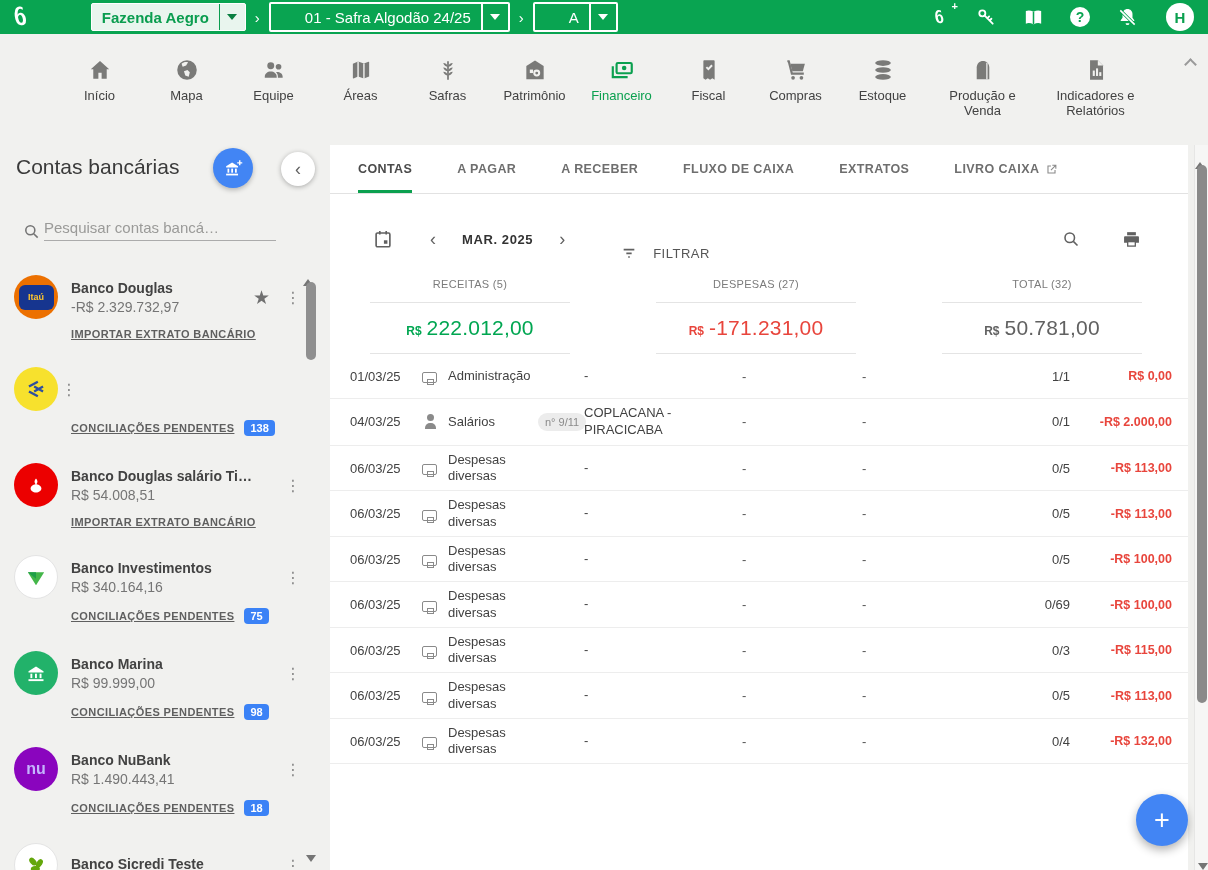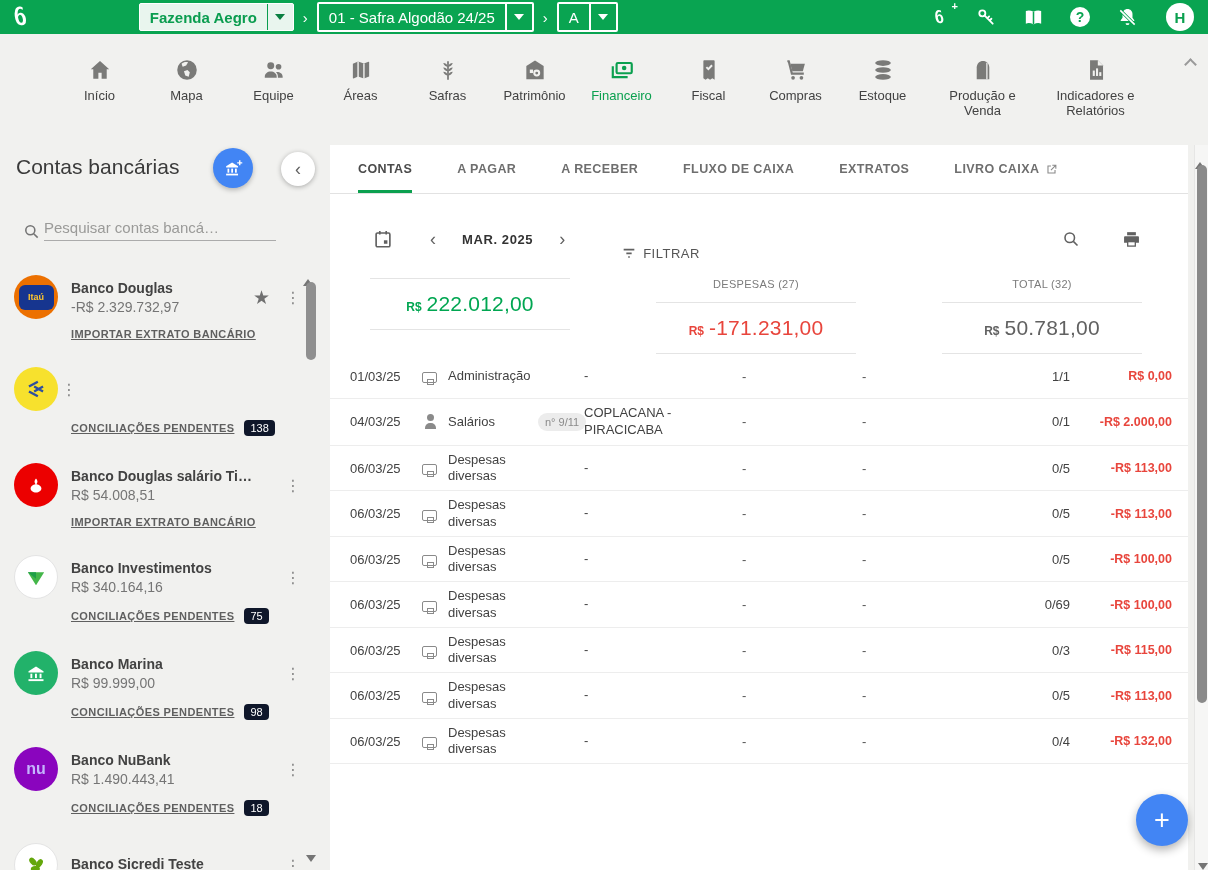--- a/index.html
+++ b/index.html
@@ -4,29 +4,29 @@
 <style>
   html,body{margin:0;padding:0;width:1208px;height:870px;overflow:hidden;
     font-family:"Liberation Sans","DejaVu Sans",sans-serif;background:#f1f1ef;position:relative;}
   *{box-sizing:border-box;}
 
   
   .topbar{position:absolute;left:0;top:0;width:1208px;height:34px;background:#09a451;
     display:flex;align-items:center;padding:0 14px;z-index:50;}
   .aegro-logo{color:#fff;font-size:26px;font-weight:600;transform:scaleX(-1);display:inline-block;
     line-height:30px;margin-top:-3px;}
-  .sel-farm{margin-left:112px;display:flex;align-items:stretch;height:28px;border:1px solid #fff;
+  .sel-farm{margin-left:64px;display:flex;align-items:stretch;height:28px;border:1px solid #fff;
     border-radius:2px;background:#e9f5ee;cursor:pointer;}
   .sel-farm .lbl{display:flex;align-items:center;padding:0 10px;color:#0a9d4f;font-size:15px;font-weight:600;}
   .sel-farm .car{width:26px;border-left:1px solid #0a9d4f;display:flex;align-items:center;justify-content:center;}
   .car-green{width:0;height:0;border-left:5px solid transparent;border-right:5px solid transparent;border-top:6px solid #0a7f41;}
   .car-white{width:0;height:0;border-left:5px solid transparent;border-right:5px solid transparent;border-top:6px solid #fff;}
   .crumb{color:#fff;font-size:15px;margin:0 9px;}
   .wsel{display:flex;align-items:stretch;height:30px;border:2px solid #fff;border-radius:2px;cursor:pointer;}
-  .wsel .lbl{display:flex;align-items:center;padding:0 10px;color:#fff;font-size:15px;font-weight:500;}
+  .wsel .lbl{display:flex;align-items:center;padding:0 10px;color:#fff;font-size:15px;font-weight:500;margin-left:24px;}
   .wsel .car{width:27px;border-left:2px solid #fff;display:flex;align-items:center;justify-content:center;}
   .top-icons{margin-left:auto;display:flex;align-items:center;gap:23px;}
   .tico{width:24px;height:24px;display:flex;align-items:center;justify-content:center;cursor:pointer;}
   .aegro-plus{position:relative;color:#fff;font-size:18px;font-weight:600;}
   .aegro-plus .g{transform:scaleX(-1);display:inline-block;}
   .aegro-plus .p{position:absolute;top:-5px;right:-7px;font-size:11px;transform:none;}
   .help-circ{width:20px;height:20px;border-radius:50%;background:#fff;color:#09a451;font-size:14px;
     font-weight:700;display:flex;align-items:center;justify-content:center;}
   .avatar{width:28px;height:28px;border-radius:50%;background:#fff;color:#0ba04f;font-size:15px;
     font-weight:700;display:flex;align-items:center;justify-content:center;margin-left:4px;cursor:pointer;}
@@ -72,42 +72,42 @@
   .logo-nubank{background:#8a05be;} .logo-nubank .logo-text{display:block;color:#c4b5fd;font-weight:700;font-size:16px;}
   .logo-sicredi{background:#fff;border:1px solid #e4e4e4;} .logo-sicredi .svg-pin{display:block;}
   .acct-texts{margin-left:13px;min-width:0;flex:1;}
   .acct-name{font-size:14px;font-weight:700;color:#424242;white-space:nowrap;overflow:hidden;}
   .acct-bal{font-size:14px;color:#757575;margin-top:3px;}
   .acct-right{display:flex;align-items:center;gap:12px;margin-right:2px;}
   .star{color:#707070;font-size:19px;cursor:pointer;}
   .kebab{color:#8a8a8a;font-size:16px;letter-spacing:0;cursor:pointer;padding:0 3px;}
   .acct-linkrow{margin:9px 0 0 57px;display:flex;align-items:center;gap:10px;}
   .acct-link{font-size:11px;font-weight:600;letter-spacing:.4px;color:#5f5f5f;text-decoration:underline;cursor:pointer;}
-  .badge{background:#0f172a;color:#fff;border-radius:4px;padding:2px 6px;font-size:11px;font-weight:400;}
+  .badge{background:#3b82f6;color:#fff;border-radius:4px;padding:2px 6px;font-size:11px;font-weight:700;}
 
   
   .sidescroll{position:absolute;left:303px;top:117px;width:16px;height:600px;}
   .tri-up{width:0;height:0;border-left:5px solid transparent;border-right:5px solid transparent;border-bottom:7px solid #757575;margin:0 auto;cursor:pointer;}
   .tri-down{width:0;height:0;border-left:5px solid transparent;border-right:5px solid transparent;border-top:7px solid #757575;margin:0 auto;position:absolute;bottom:0;left:3px;cursor:pointer;}
   .side-thumb{position:absolute;left:3px;top:20px;width:10px;height:78px;background:#8f8f8f;border-radius:6px;cursor:pointer;}
 
   
   .card{position:absolute;left:330px;top:145px;width:858px;height:780px;background:#fff;}
   .tabs{height:49px;border-bottom:1px solid #e2e2e2;display:flex;align-items:stretch;padding-left:28px;gap:45px;}
   .tab{display:flex;align-items:center;gap:6px;font-size:12.5px;font-weight:700;letter-spacing:.4px;
     color:#6e6e6e;position:relative;cursor:pointer;white-space:nowrap;}
   .tab.active{color:#4a4a4a;}
   .tab.active::after{content:"";position:absolute;left:0;right:0;bottom:0;height:3px;background:#0ba04f;}
 
   .toolbar{margin-top:22px;height:46px;display:flex;align-items:center;padding:0 46px 0 42px;}
   .tb-ico{display:flex;align-items:center;justify-content:center;cursor:pointer;}
   .tb-chev{color:#616161;font-size:18px;cursor:pointer;padding:0 4px;}
   .tb-period{font-size:13px;font-weight:700;letter-spacing:.6px;color:#333;margin:0 22px;}
   .tb-cal{margin-right:32px;}
-  .tb-filter{display:flex;align-items:center;gap:6px;margin-left:52px;cursor:pointer;
+  .tb-filter{display:flex;align-items:center;gap:16px;margin-left:52px;cursor:pointer;
     font-size:13px;letter-spacing:.5px;color:#555;margin-top:28px;}
   .tb-right{margin-left:auto;display:flex;align-items:center;gap:40px;}
 
   .summary{margin-top:16px;display:flex;justify-content:space-between;padding:0 46px 0 40px;}
   .sumcard{width:200px;}
   .sum-label{text-align:center;font-size:11px;letter-spacing:.3px;color:#7b7b7b;padding-bottom:12px;}
   .sum-val{border-top:1px solid #e4e4e4;border-bottom:1px solid #e4e4e4;padding:13px 0;
     display:flex;align-items:baseline;justify-content:center;gap:5px;}
   .sum-cur{font-size:12px;font-weight:600;}
   .sum-num{font-size:21px;font-weight:500;letter-spacing:.2px;}
@@ -595,20 +595,21 @@
               <path d="M4.5 8.4h15a1 1 0 0 1 1 1v6.4h-3.4v4.6H6.9v-4.6H3.5V9.4a1 1 0 0 1 1-1z"></path>
             </g>
             <rect x="8.4" y="15.2" width="7.2" height="3.6" fill="#fff"></rect>
           </svg>
       </span>
     </span>
   </div>
 
   <div class="summary">
     <div class="sumcard">
+      <div class="sum-label">RECEITAS (5)</div>
       <div class="sum-val c-green">
         <span class="sum-cur">R$</span>
         <span class="sum-num">222.012,00</span>
       </div>
     </div>
     <div class="sumcard">
       <div class="sum-label">DESPESAS (27)</div>
       <div class="sum-val c-red">
         <span class="sum-cur">R$</span>
         <span class="sum-num">-171.231,00</span>

